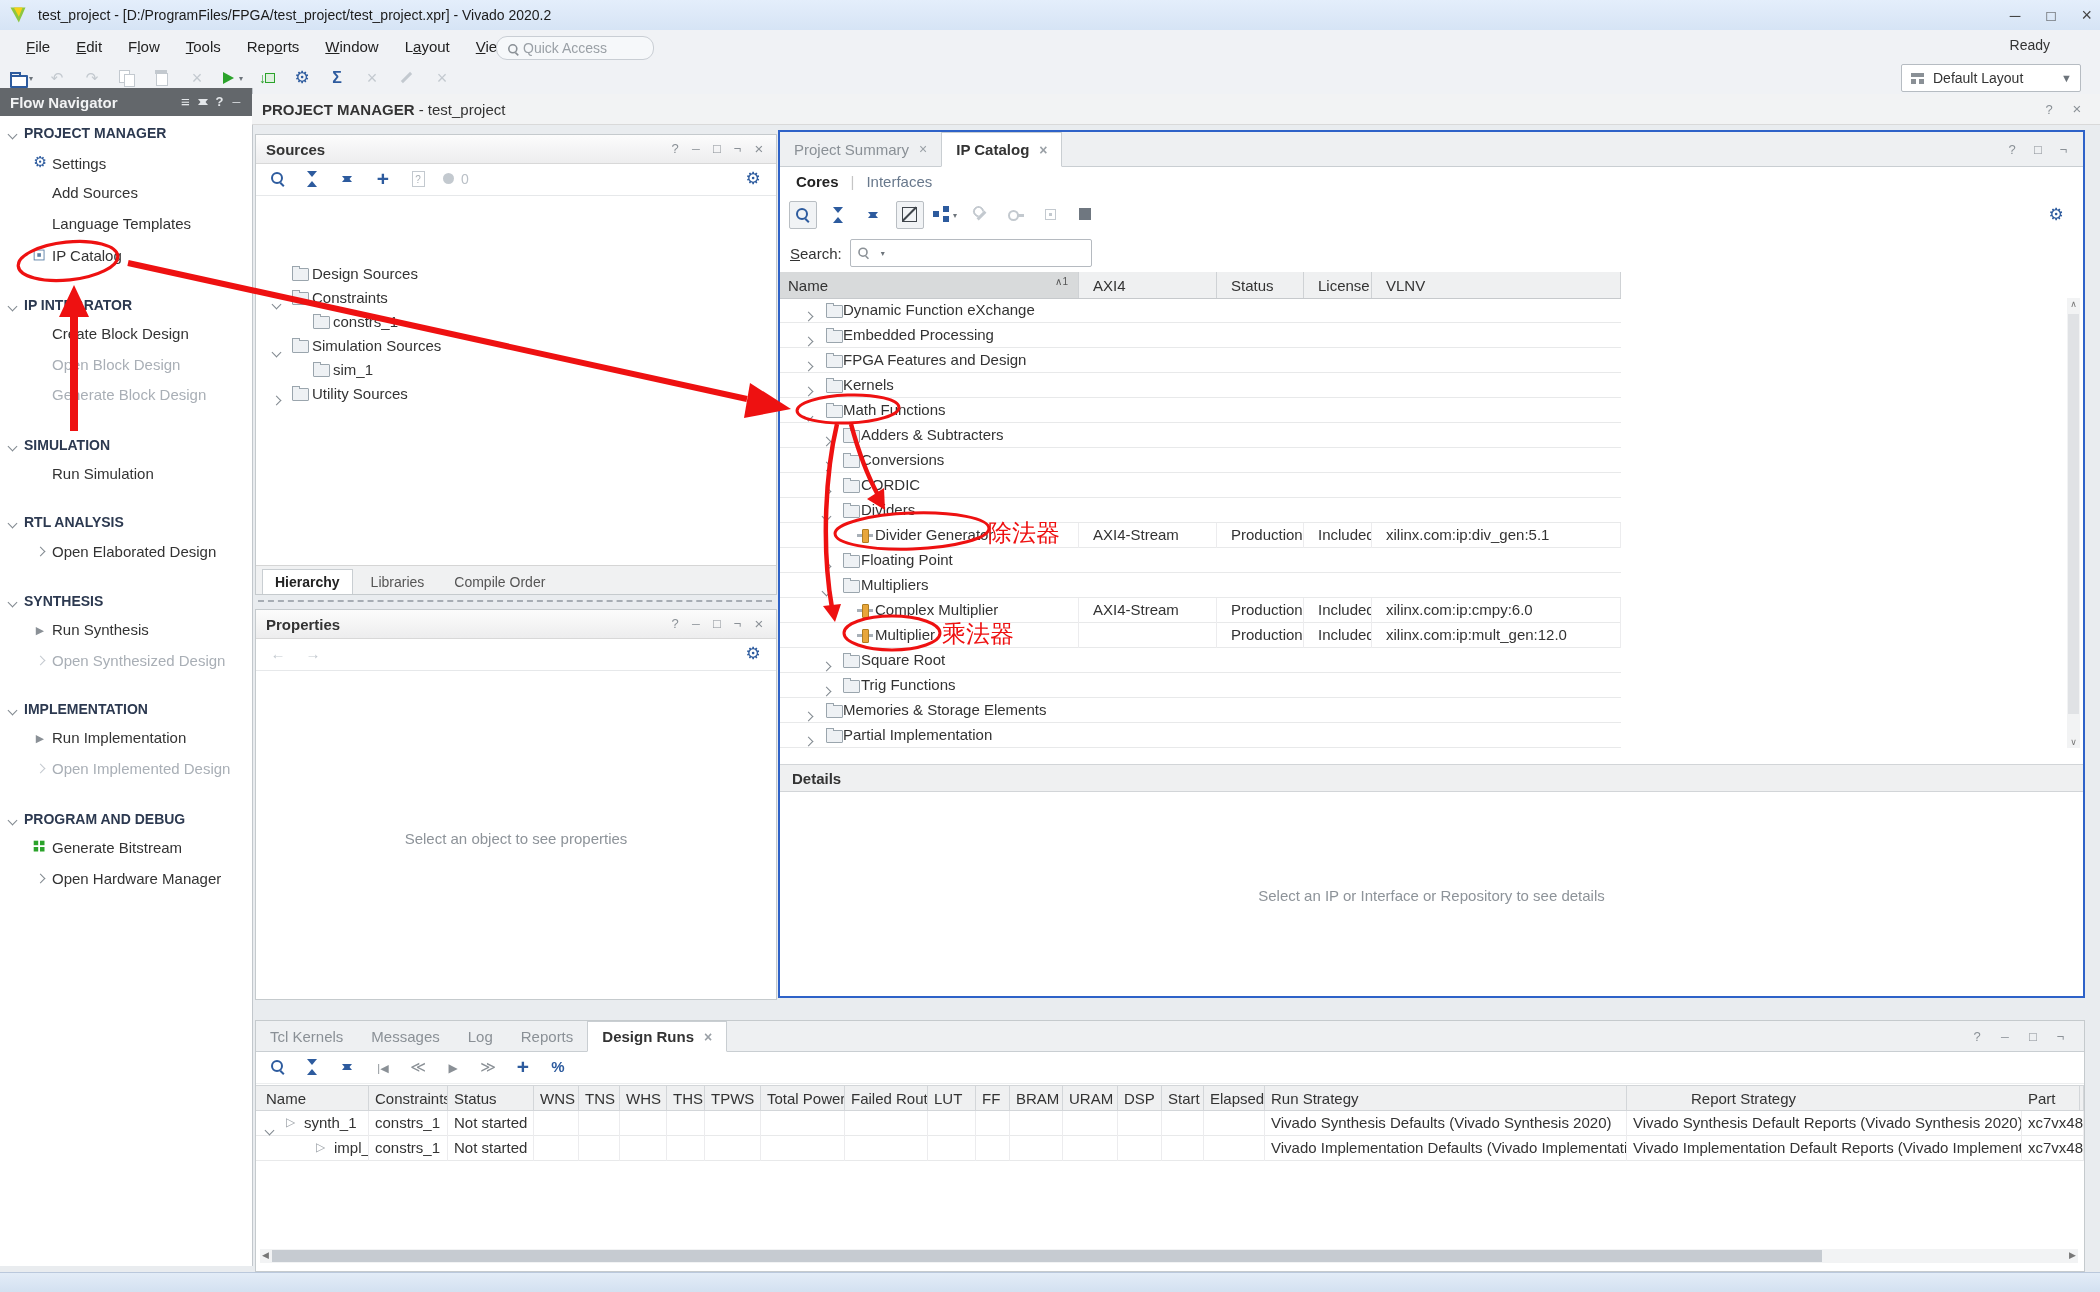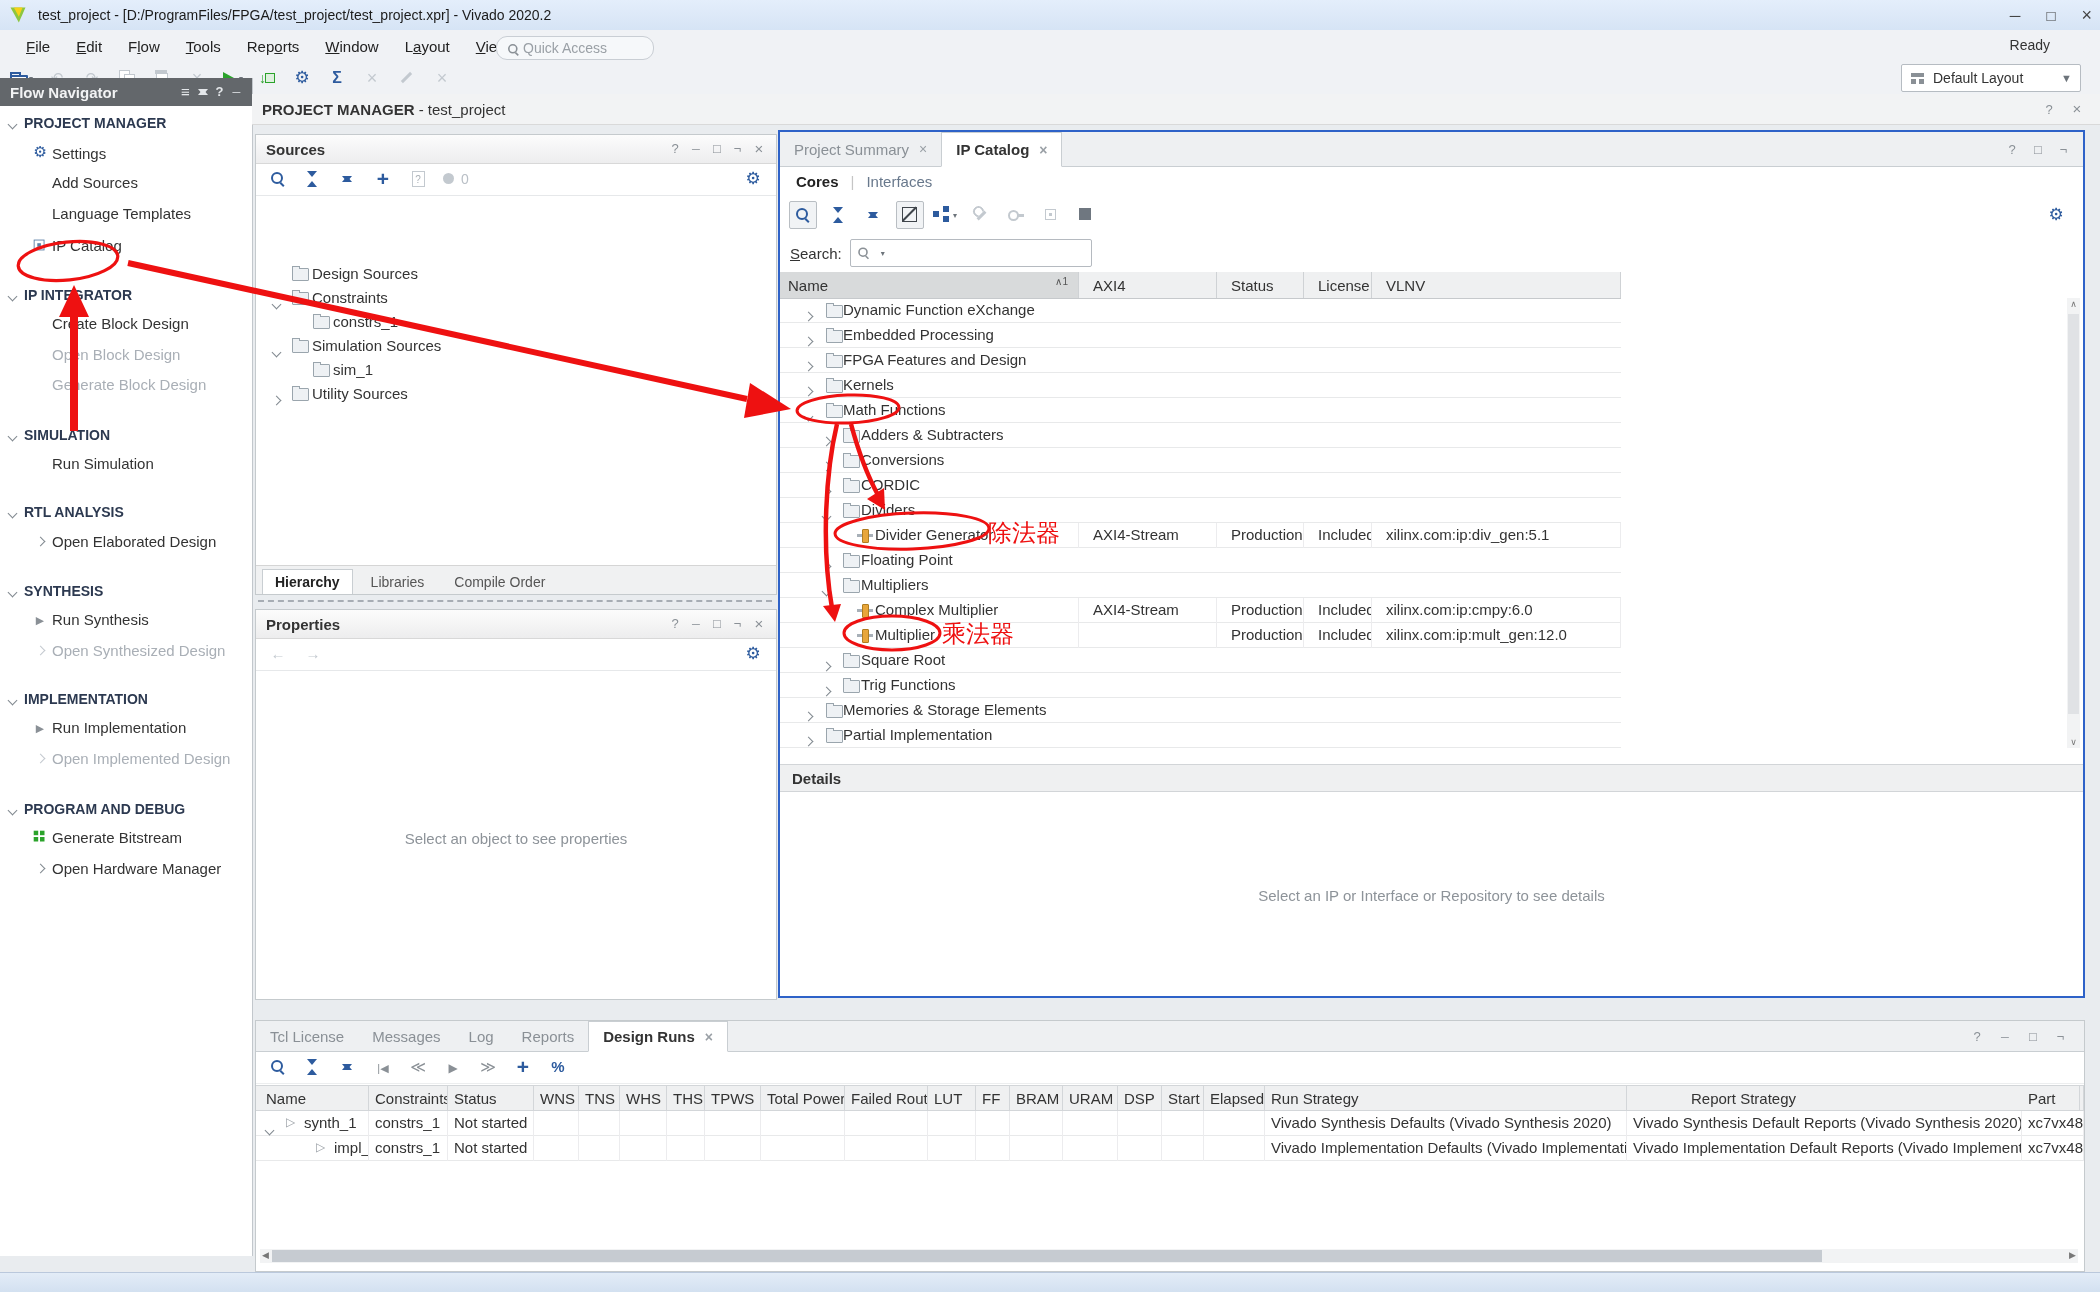--- a/index.html
+++ b/index.html
@@ -70,21 +70,21 @@
   .mi-chipg::after{content:"";position:absolute;left:7px;top:7px;width:3px;height:3px;background:#c3c9cf;}
   .mi-darksq::before{content:"";position:absolute;left:2px;top:2px;width:12px;height:12px;background:#6f7780;}
   .mi-bitgrid::before{content:"";position:absolute;left:2px;top:2px;width:5px;height:5px;background:#2ba32b;box-shadow:7px 0 0 #2ba32b,0 7px 0 #2ba32b,7px 7px 0 #2ba32b;}
   .mi-chipblue::before{content:"";position:absolute;left:2px;top:3px;width:10px;height:10px;border:1.5px solid #5b7fa6;}
   .mi-chipblue::after{content:"";position:absolute;left:6px;top:7px;width:4px;height:4px;background:#5b7fa6;}
   .mi-layouti::before{content:"";position:absolute;left:1px;top:2px;width:13px;height:4px;background:#8a9096;}
   .mi-layouti::after{content:"";position:absolute;left:1px;top:8px;width:5px;height:5px;background:#8a9096;box-shadow:8px 0 0 #8a9096;}
   .chev{display:inline-block;width:6px;height:6px;border-right:1.6px solid #81888f;border-bottom:1.6px solid #81888f;}
   .chev.r{transform:rotate(-45deg);} .chev.d{transform:rotate(45deg);}
   
-  .flownav{position:absolute;left:0;top:78px;width:252px;height:1178px;background:#fff;border-right:1px solid #c2c7cc;}
+  .flownav{position:absolute;left:0;top:88px;width:252px;height:1178px;background:#fff;border-right:1px solid #c2c7cc;}
   .fn-head{position:absolute;left:0;top:0;width:252px;height:28px;background:#63676b;color:#f2f3f4;
            display:flex;align-items:center;font-weight:bold;font-size:15px;}
   .fn-head span.t{margin-left:10px;}
   .fn-head .ics{margin-left:auto;display:flex;gap:2px;margin-right:8px;}
   .fn-sec{position:absolute;left:0;width:252px;height:24px;display:flex;align-items:center;font-weight:bold;font-size:14px;color:#2c3950;}
   .fn-sec .sch{margin-left:9px;margin-right:8px;}
   .fn-item{position:absolute;left:0;width:252px;height:24px;display:flex;align-items:center;font-size:15px;color:#333;}
   .fn-item.dis{color:#a9afb6;}
   .fn-item .slot{width:20px;margin-left:30px;display:flex;justify-content:center;}
   .fn-item .lbl{margin-left:2px;}
@@ -690,21 +690,21 @@
   </div>
   <div class="detailshead">
     <span class="t">Details</span>
   </div>
   <div class="placeholder" style="top:755px;">Select an IP or Interface or Repository to see details</div>
 </div>
 
 <div class="botpanel">
   <div class="bottabs" id="bottabs">
       <div class="dtab">
-        <span>Tcl License</span>
+        <span>Tcl Kernels</span>
       </div>
       <div class="dtab">
         <span>Messages</span>
       </div>
       <div class="dtab">
         <span>Log</span>
       </div>
       <div class="dtab">
         <span>Reports</span>
       </div>

